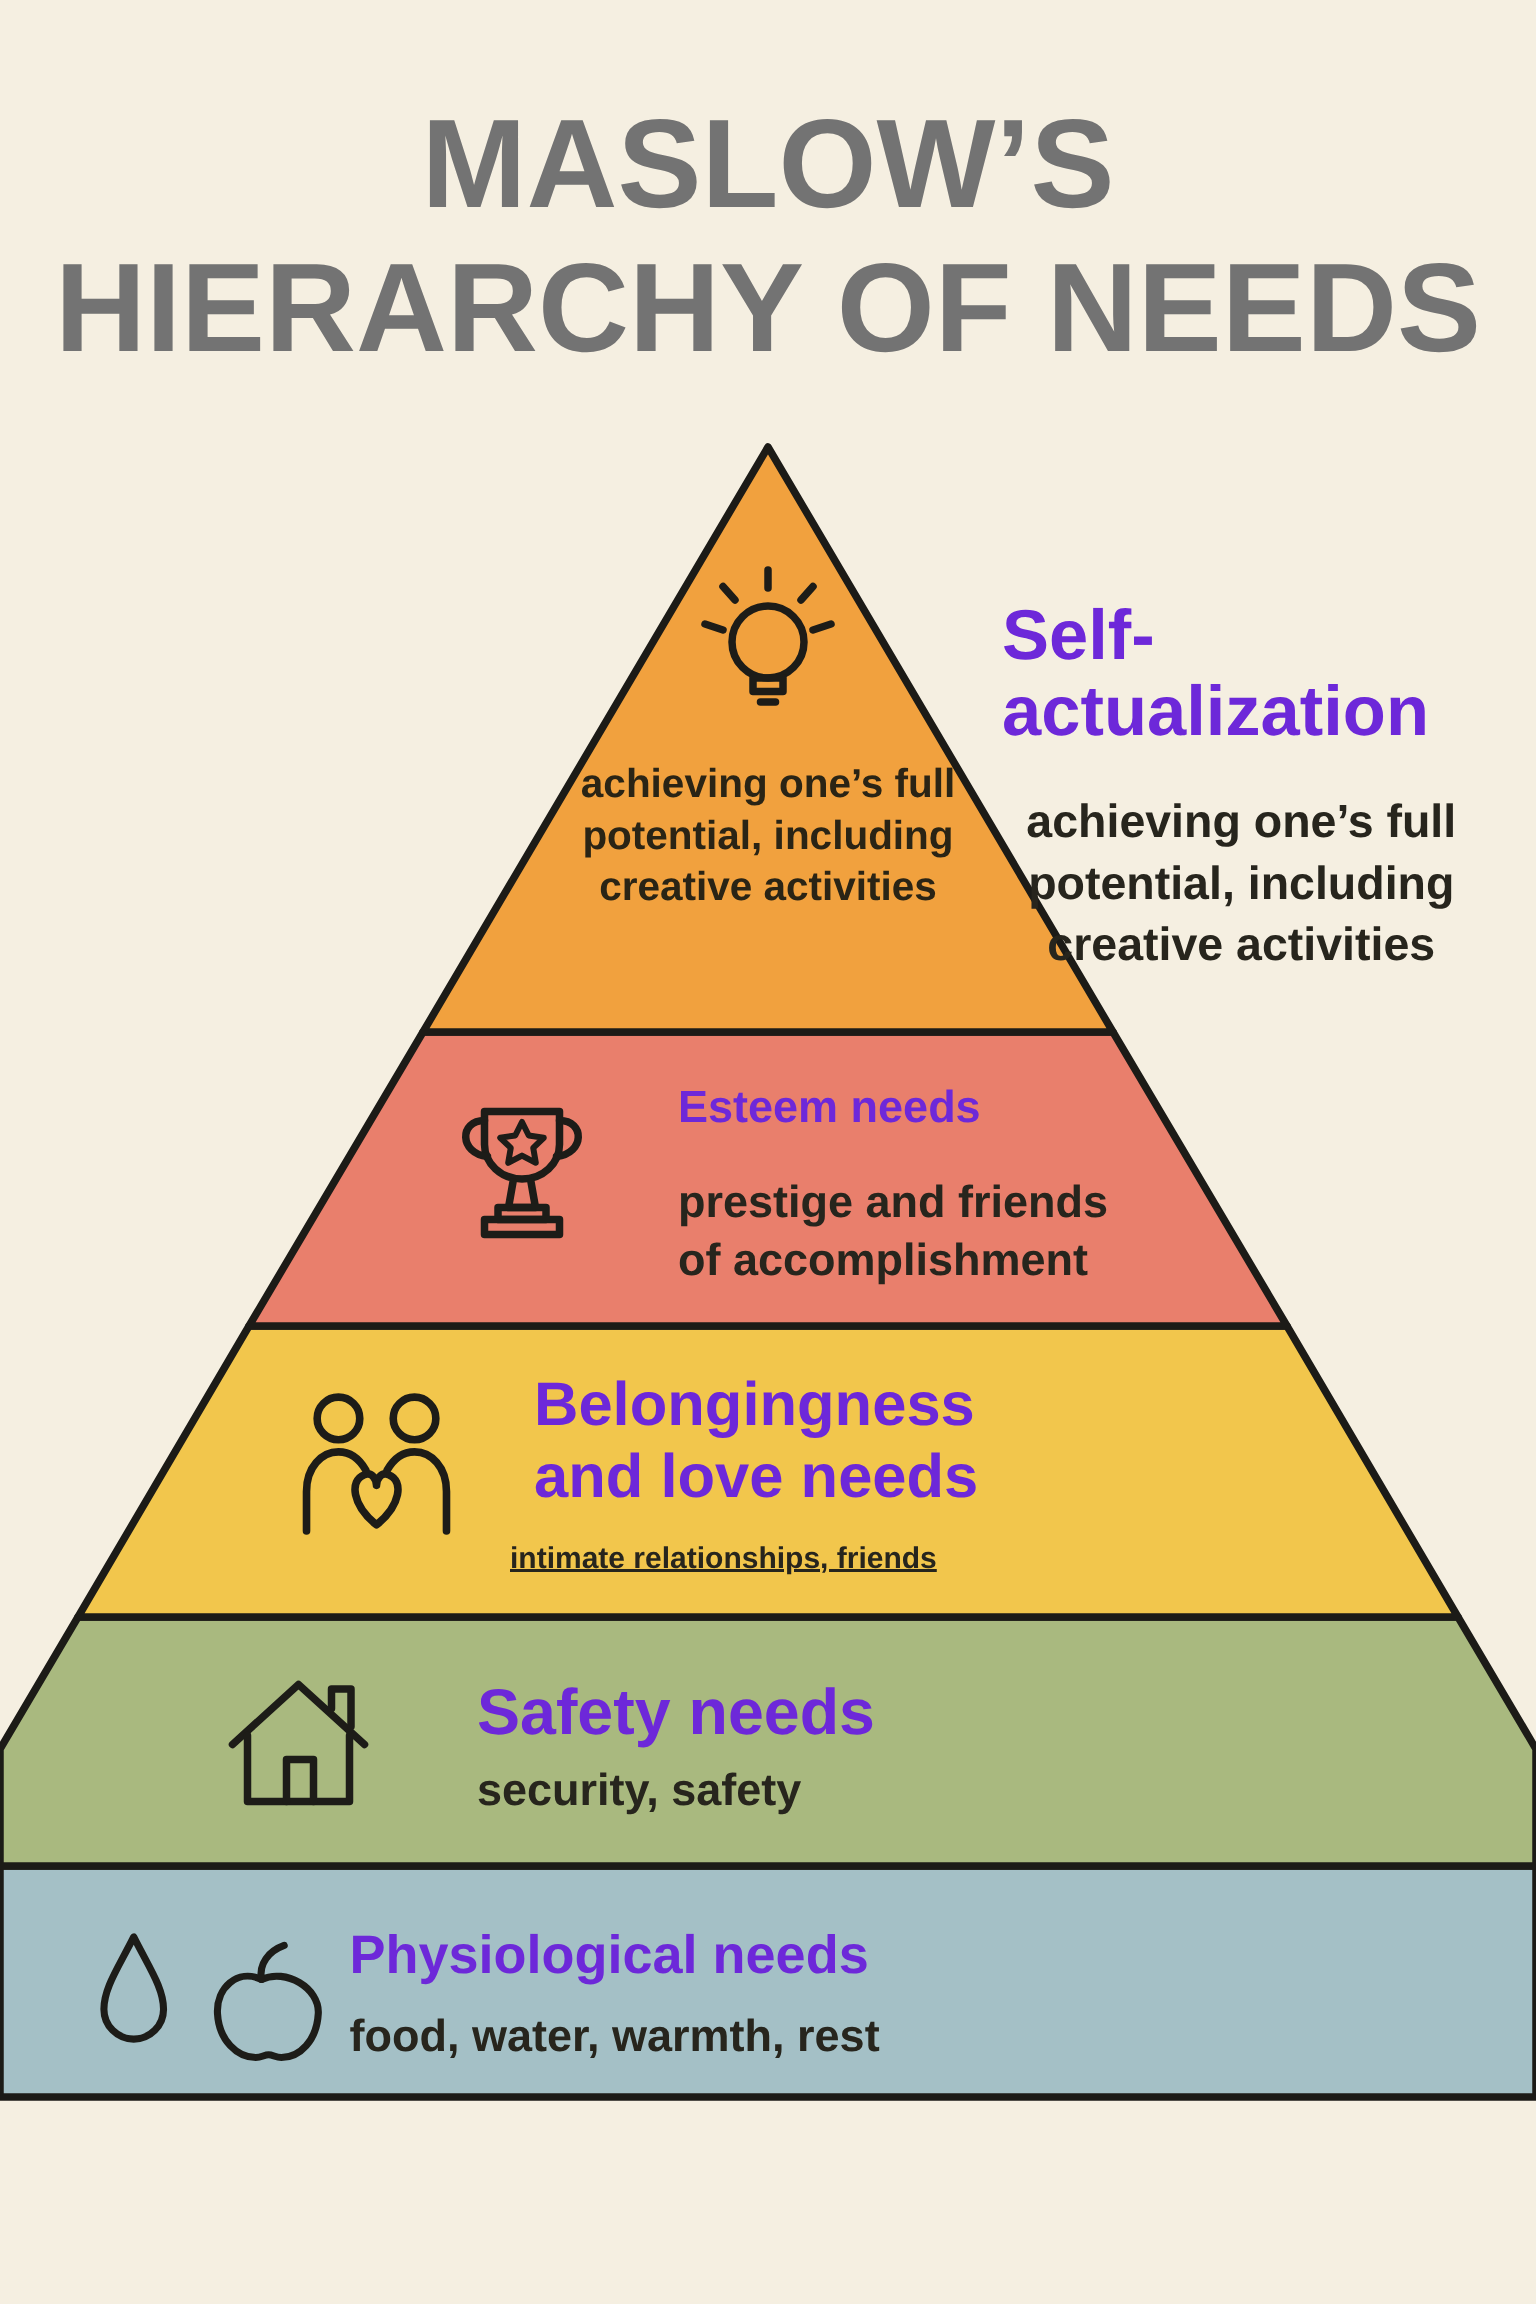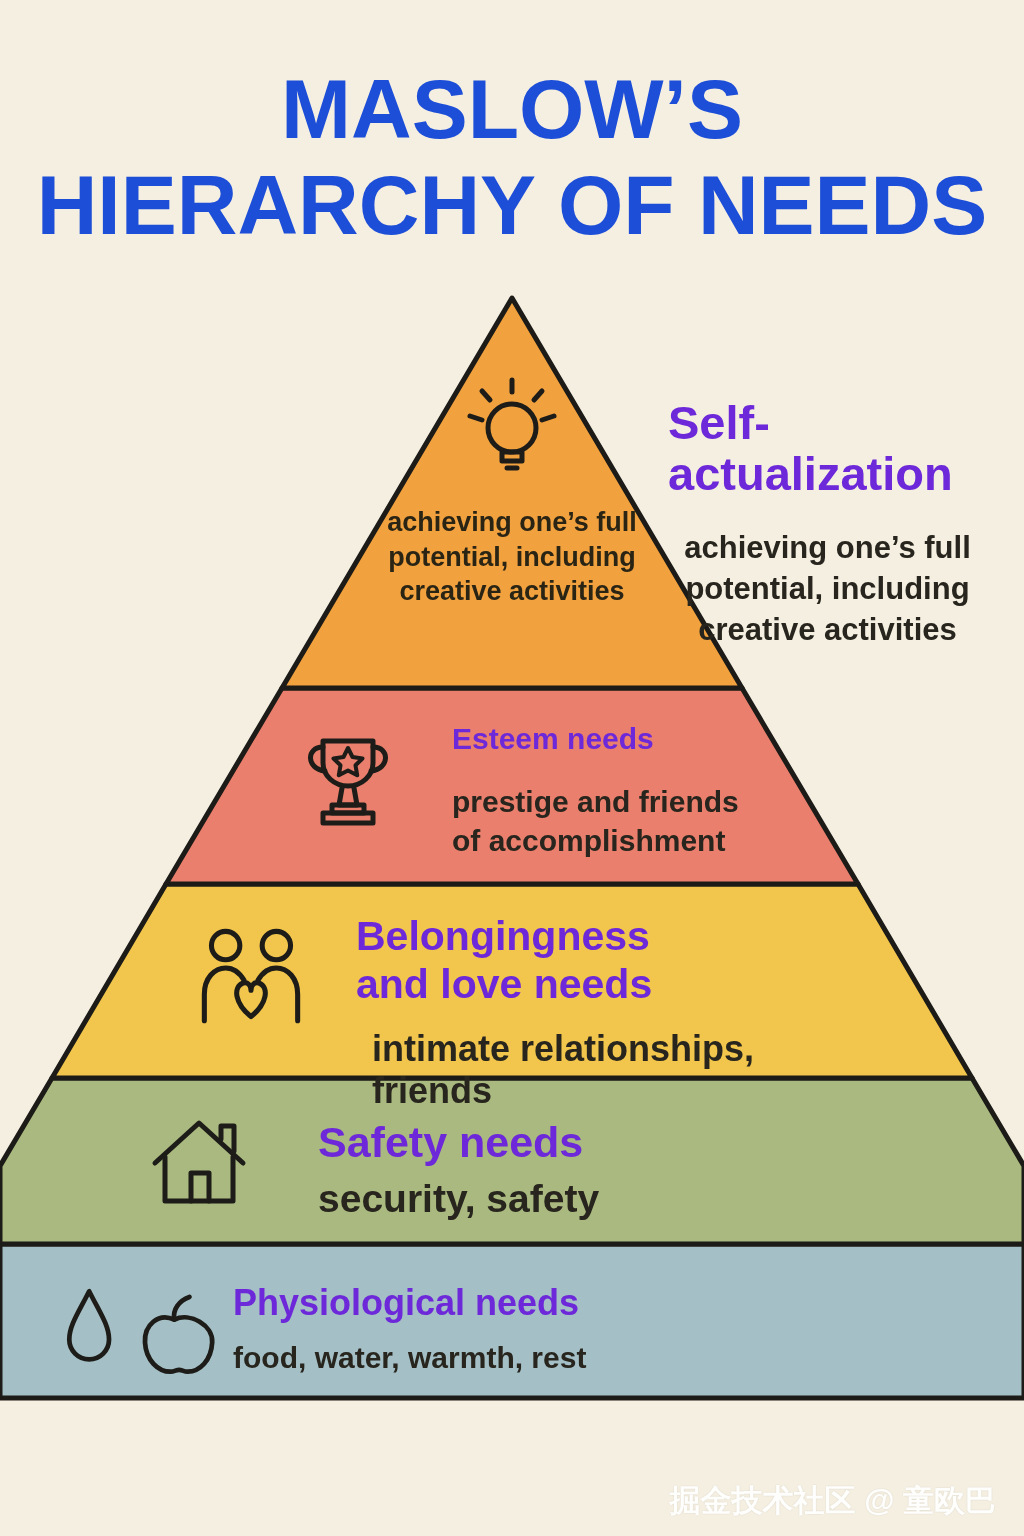--- a/index.html
+++ b/index.html
@@ -4,44 +4,44 @@
 <style>
   html,body{margin:0;padding:0;background:#e9e4d6;}
   .poster{
     position:relative;width:1024px;height:1536px;background:#f5efe1;
     overflow:hidden;font-family:"Liberation Sans",sans-serif;color:#201e19;
     margin:0 auto;
   }
   .title{
     position:absolute;top:62px;left:0;width:100%;text-align:center;
     font-weight:bold;font-size:84px;line-height:1.14;letter-spacing:0px;
-    color:#1d4ed8;
+    color:#737373;
   }
   .title span{display:block;}
   .pyramid-svg{position:absolute;left:0;top:0;width:1024px;height:1536px;}
   .abs{position:absolute;}
   .icon-svg{display:block;width:100%;height:100%;}
   .heading{font-weight:bold;color:#6d28d9;}
   .desc{font-weight:600;color:#27251d;}
   .inside-text{
     left:382px;top:505px;width:260px;text-align:center;
     font-size:27px;font-weight:700;line-height:1.28;color:#2a2415;
   }
   .bulb-box{left:450px;top:372px;width:124px;height:124px;}
   .side-heading{left:668px;top:398px;width:310px;font-size:47px;line-height:1.08;}
   .side-desc{left:660px;top:528px;width:335px;font-size:31px;line-height:1.32;text-align:center;}
   .esteem-icon-box{left:292px;top:720px;width:112px;height:120px;}
   .esteem-heading{left:452px;top:722px;width:420px;font-size:30px;}
   .esteem-desc{left:452px;top:782px;width:320px;font-size:30px;line-height:1.3;}
   .belong-icon-box{left:180px;top:916px;width:142px;height:116px;}
   .belong-heading{left:356px;top:912px;width:330px;font-size:41px;line-height:1.18;}
-  .belong-desc{left:372px;top:1028px;width:500px;font-size:36px;}
+  .belong-desc{left:340px;top:1028px;width:500px;font-size:20px;text-decoration:underline;}
   .safety-icon-box{left:143px;top:1103px;width:112px;height:112px;}
   .safety-heading{left:318px;top:1118px;width:420px;font-size:43px;}
-  .safety-desc{left:318px;top:1177px;width:360px;font-size:39px;}
+  .safety-desc{left:318px;top:1177px;width:360px;font-size:30px;}
   .physio-icon-box{left:50px;top:1278px;width:172px;height:106px;}
   .physio-heading{left:233px;top:1282px;width:520px;font-size:36px;}
   .physio-desc{left:233px;top:1341px;width:460px;font-size:30px;}
   .watermark{
     right:28px;bottom:14px;font-size:31px;font-weight:600;
     color:#ffffff;opacity:.95;text-shadow:0 0 2px rgba(0,0,0,.12);
   }
 </style>
 </head>
 <body>
@@ -118,15 +118,14 @@
   <div class="abs physio-icon-box">
     <svg class="icon-svg" viewBox="0 0 175 112" fill="none" stroke="#1d1c18" stroke-width="5" stroke-linecap="round" stroke-linejoin="round">
       <path d="M38,14 C27,36 17,50 17,65 a21,21 0 0 0 42,0 C59,50 49,36 38,14 Z"></path>
       <path d="M128,44 C111,36 96,50 97,68 C98,87 111,99 124,99 C128,99 130,97 133,97 C136,97 138,99 142,99 C155,99 167,87 168,68 C169,50 145,36 128,44 Z"></path>
       <path d="M128,44 C126,33 133,24 144,20"></path>
     </svg>
   </div>
   <div class="abs physio-heading heading">Physiological needs</div>
   <div class="abs physio-desc desc">food, water, warmth, rest</div>
 
-  <div class="abs watermark">掘金技术社区 @ 童欧巴</div>
 
 </div>
 
 </body></html>

